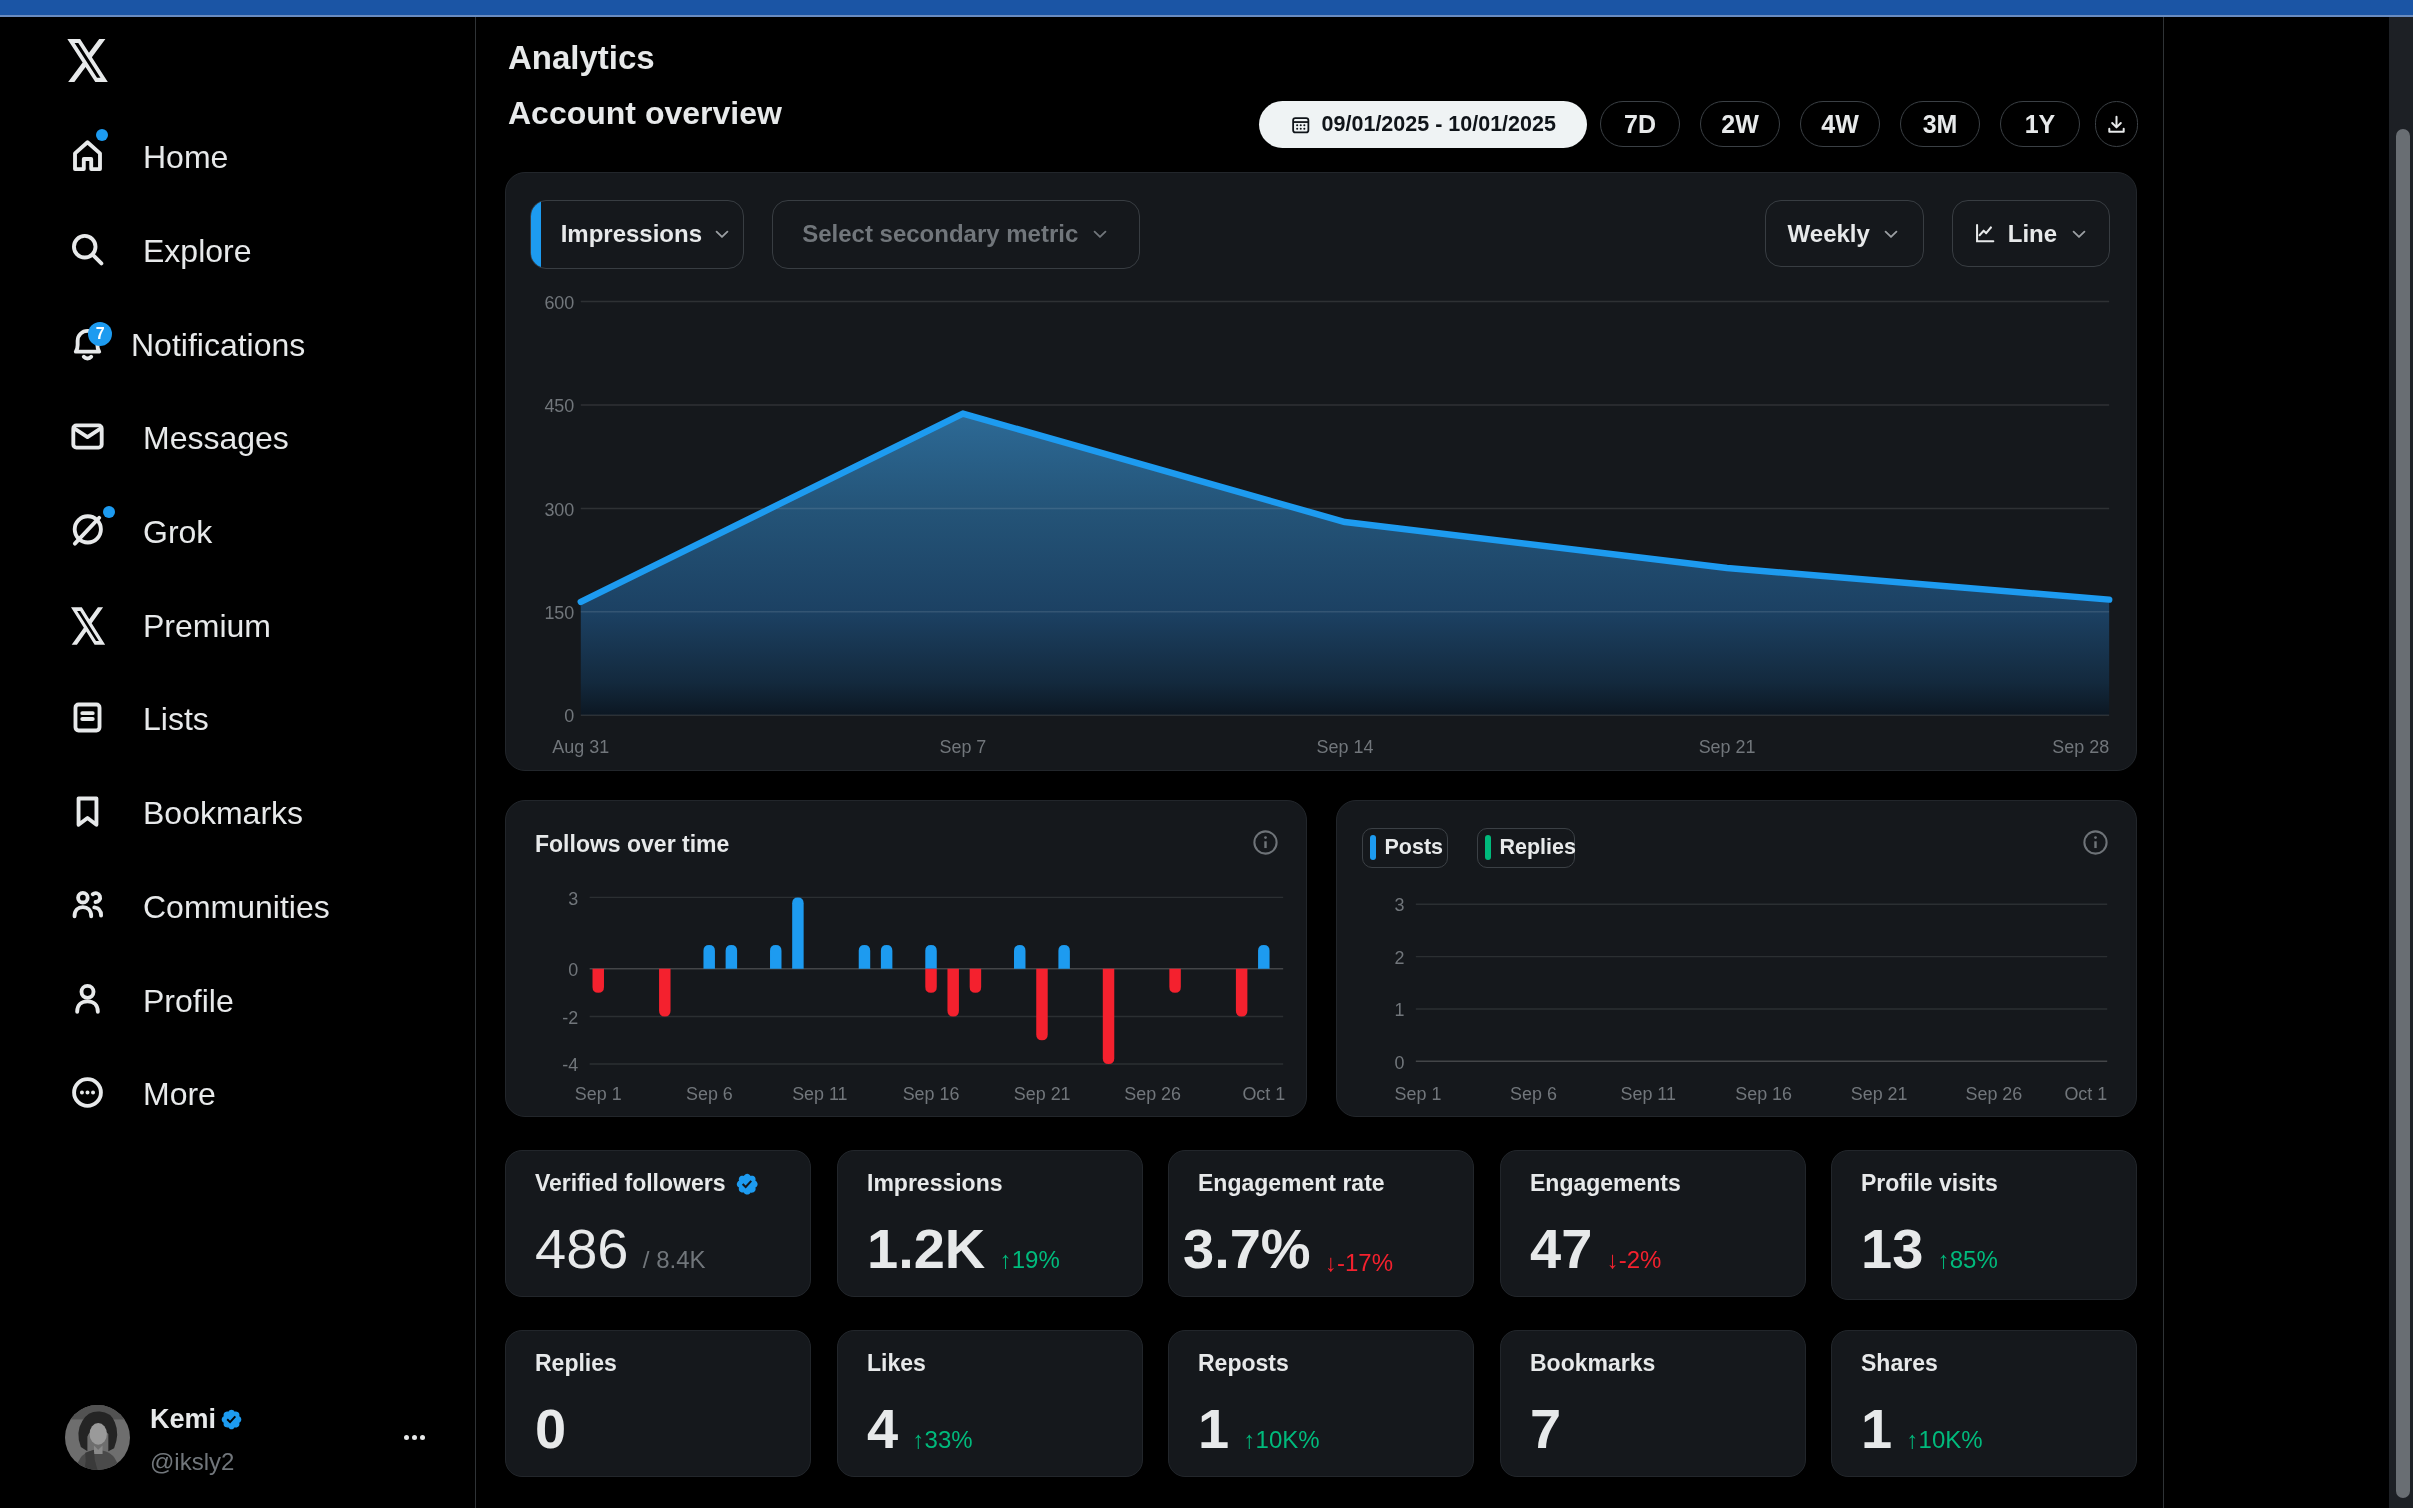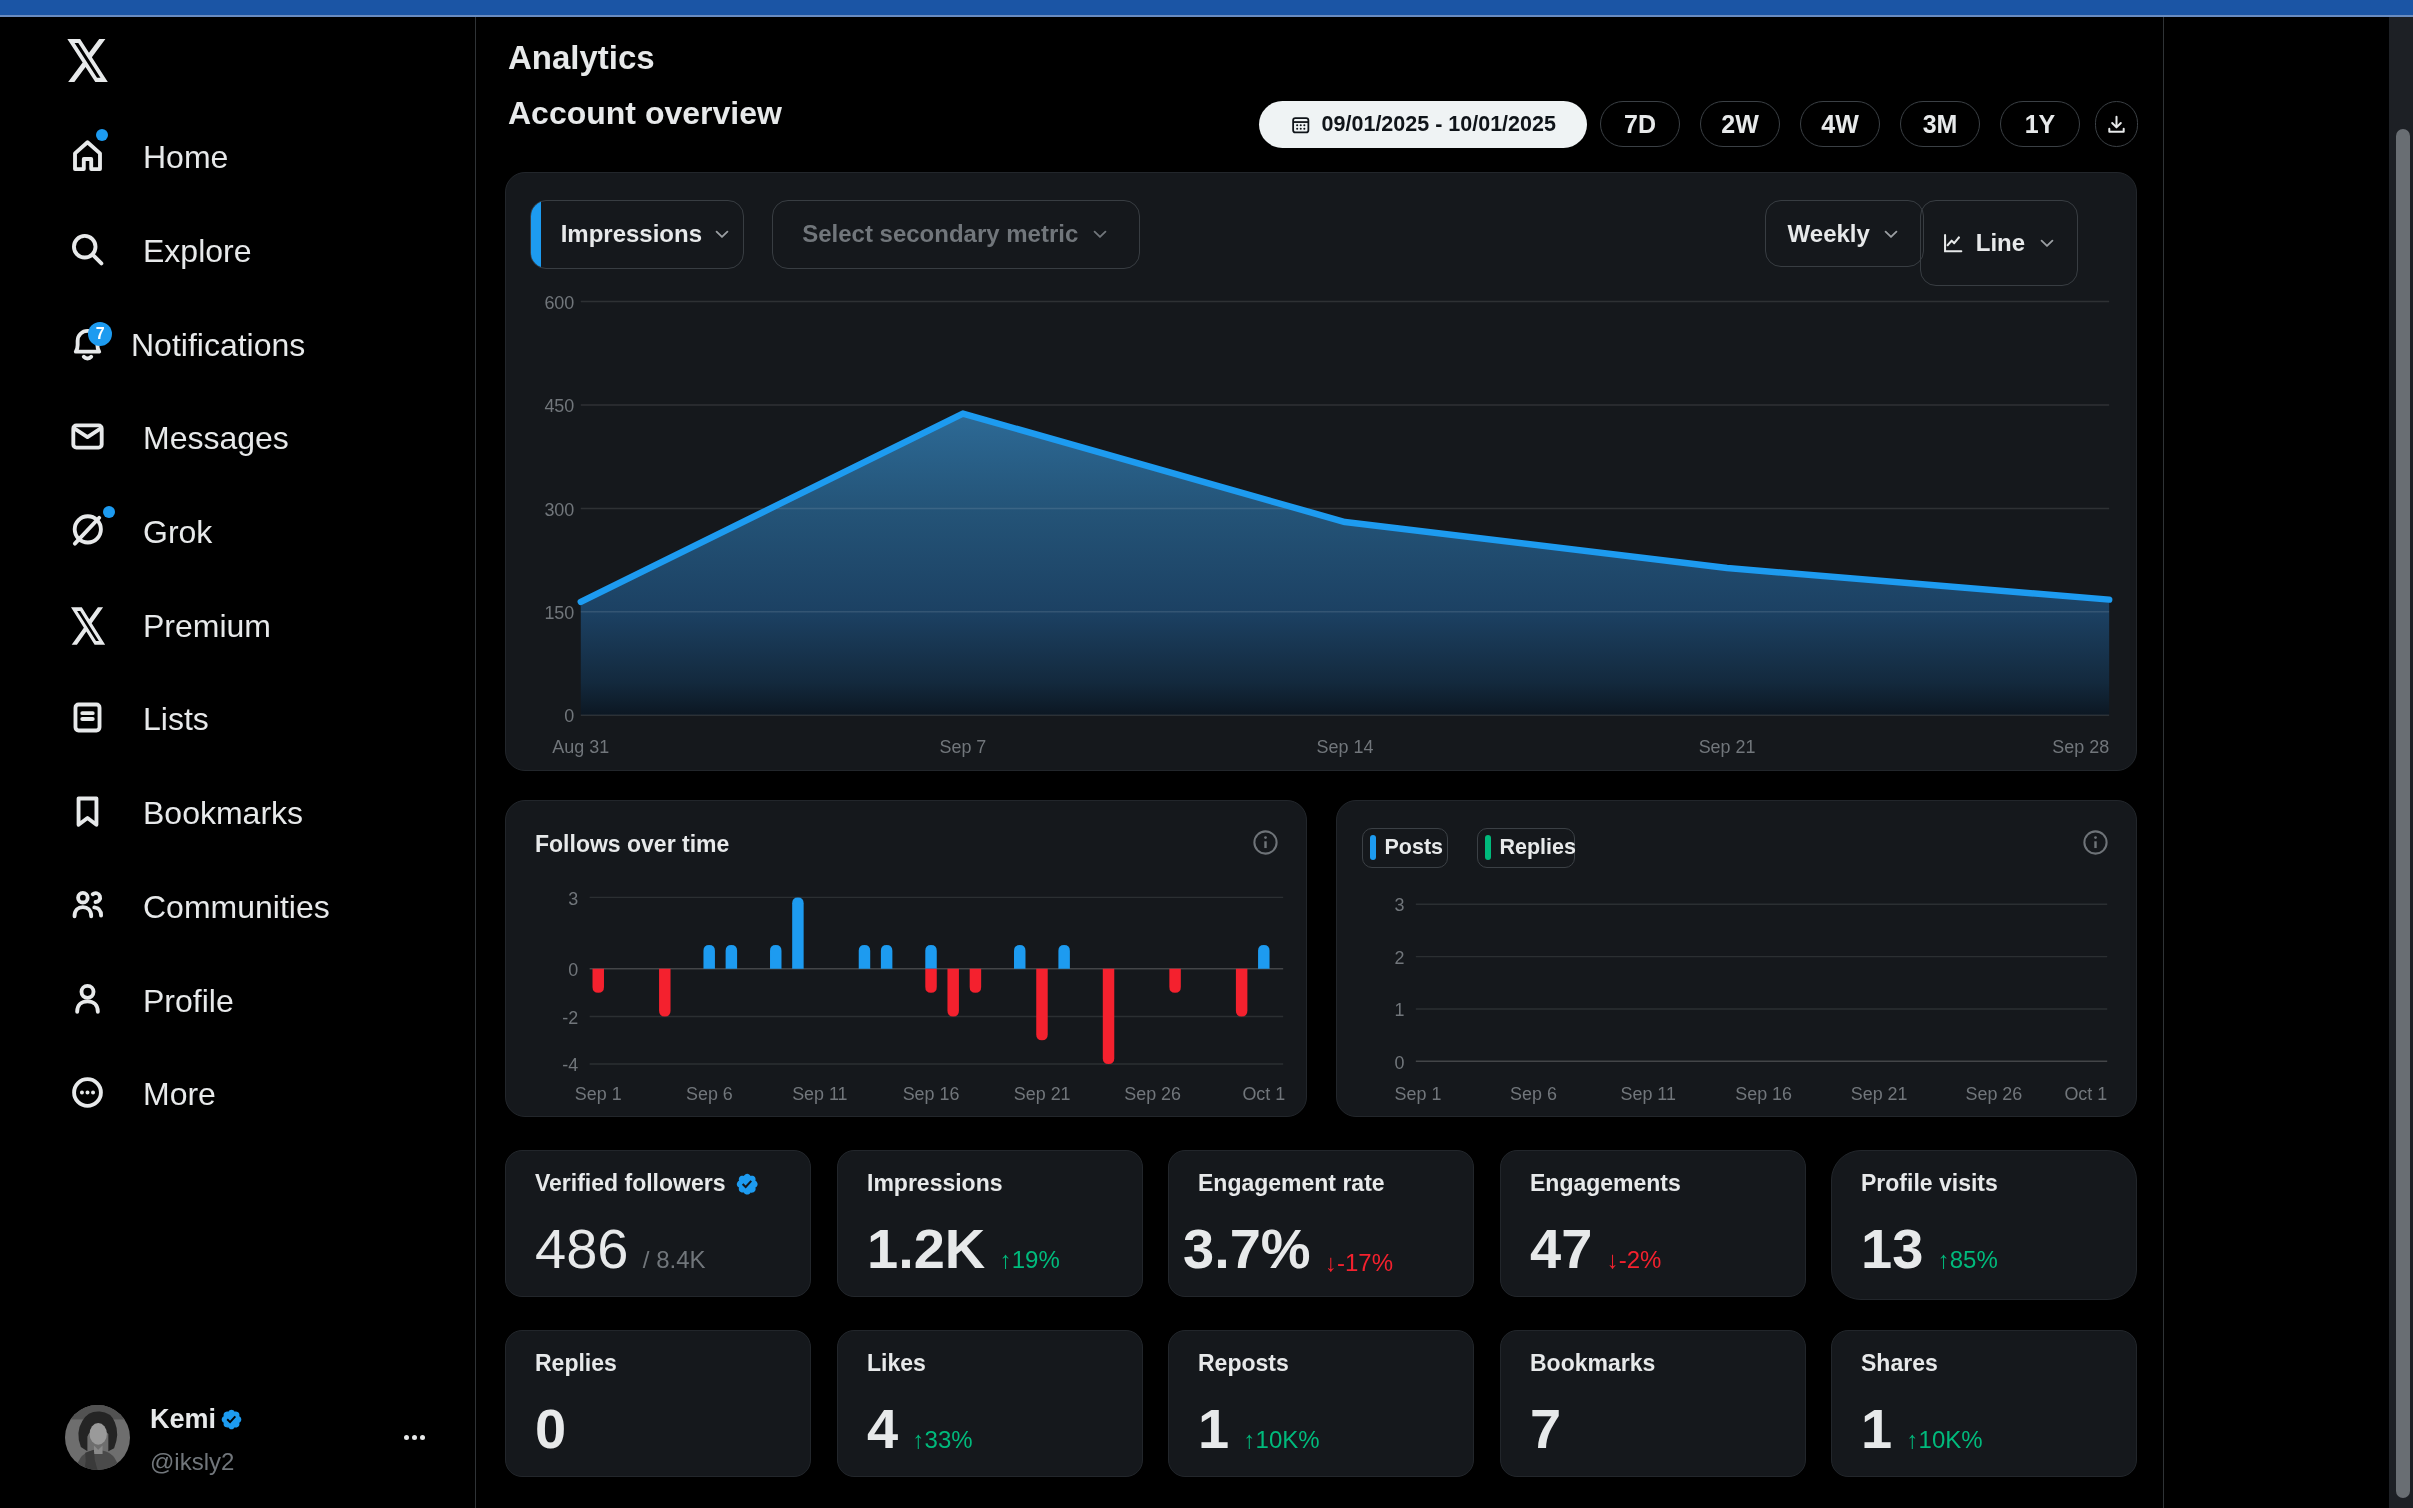--- a/index.html
+++ b/index.html
@@ -188,21 +188,21 @@
       </span>
   </div>
   <div class="ctrl" style="left:1259px;top:27px;width:159px;height:67px">
     <span style="font-size:24px;font-weight:700;color:#e7e9ea">Weekly</span>
     <span style="margin-left:11.5px;display:flex">
         <svg width="20" height="20" viewBox="0 0 24 24" fill="none">
           <path d="M5.5 9.2 L12 15.5 L18.5 9.2" stroke="#9b9fa3" stroke-width="2.2" stroke-linecap="round" stroke-linejoin="round"></path>
         </svg>
       </span>
   </div>
-  <div class="ctrl" style="left:1414px;top:27px;width:158px;height:86px">
+  <div class="ctrl" style="left:1446px;top:27px;width:158px;height:67px">
     <svg width="24.4" height="24.4" viewBox="0 0 24 24" fill="none" stroke="#e7e9ea" stroke-width="2">
         <path d="M4 4 V20 H20" stroke-linecap="round"></path>
         <path d="M6.5 14 L10.5 9.5 L13 12 L17.5 6.5" stroke-linecap="round" stroke-linejoin="round"></path>
         <circle cx="17.5" cy="6.5" r="1" fill="#e7e9ea" stroke="none"></circle>
       </svg>
     <span style="margin-left:10px;font-size:24px;font-weight:700;color:#e7e9ea">Line</span>
     <span style="margin-left:11.5px;display:flex">
         <svg width="20" height="20" viewBox="0 0 24 24" fill="none">
           <path d="M5.5 9.2 L12 15.5 L18.5 9.2" stroke="#9b9fa3" stroke-width="2.2" stroke-linecap="round" stroke-linejoin="round"></path>
         </svg>
@@ -320,21 +320,21 @@
 </div>
 <div class="card" style="left:1500px;top:1150px;width:306px;height:147px;border-radius:17px">
   <div style="position:absolute;left:29px;top:18.7px;display:flex;align-items:center">
       <span style="font-size:23px;font-weight:700;color:#e7e9ea">Engagements</span>
     </div>
   <div style="position:absolute;left:29px;top:70px;display:flex;align-items:baseline">
     <span style="font-size:56px;line-height:56px;font-weight:700;color:#e7e9ea;letter-spacing:0">47</span>
       <span style="font-size:24px;font-weight:400;color:#f4212e;margin-left:14.4px;letter-spacing:0">↓-2%</span>
   </div>
 </div>
-<div class="card" style="left:1831px;top:1150px;width:306px;height:150px;border-radius:30px">
+<div class="card" style="left:1831px;top:1150px;width:306px;height:150px;border-radius:17px">
   <div style="position:absolute;left:29px;top:18.7px;display:flex;align-items:center">
       <span style="font-size:23px;font-weight:700;color:#e7e9ea">Profile visits</span>
     </div>
   <div style="position:absolute;left:29px;top:70px;display:flex;align-items:baseline">
     <span style="font-size:56px;line-height:56px;font-weight:700;color:#e7e9ea;letter-spacing:0">13</span>
       <span style="font-size:24px;font-weight:400;color:#00ba7c;margin-left:14.4px;letter-spacing:0">↑85%</span>
   </div>
 </div>
 <div class="card" style="left:505px;top:1330px;width:306px;height:147px;border-radius:17px">
   <div style="position:absolute;left:29px;top:18.7px;display:flex;align-items:center">

